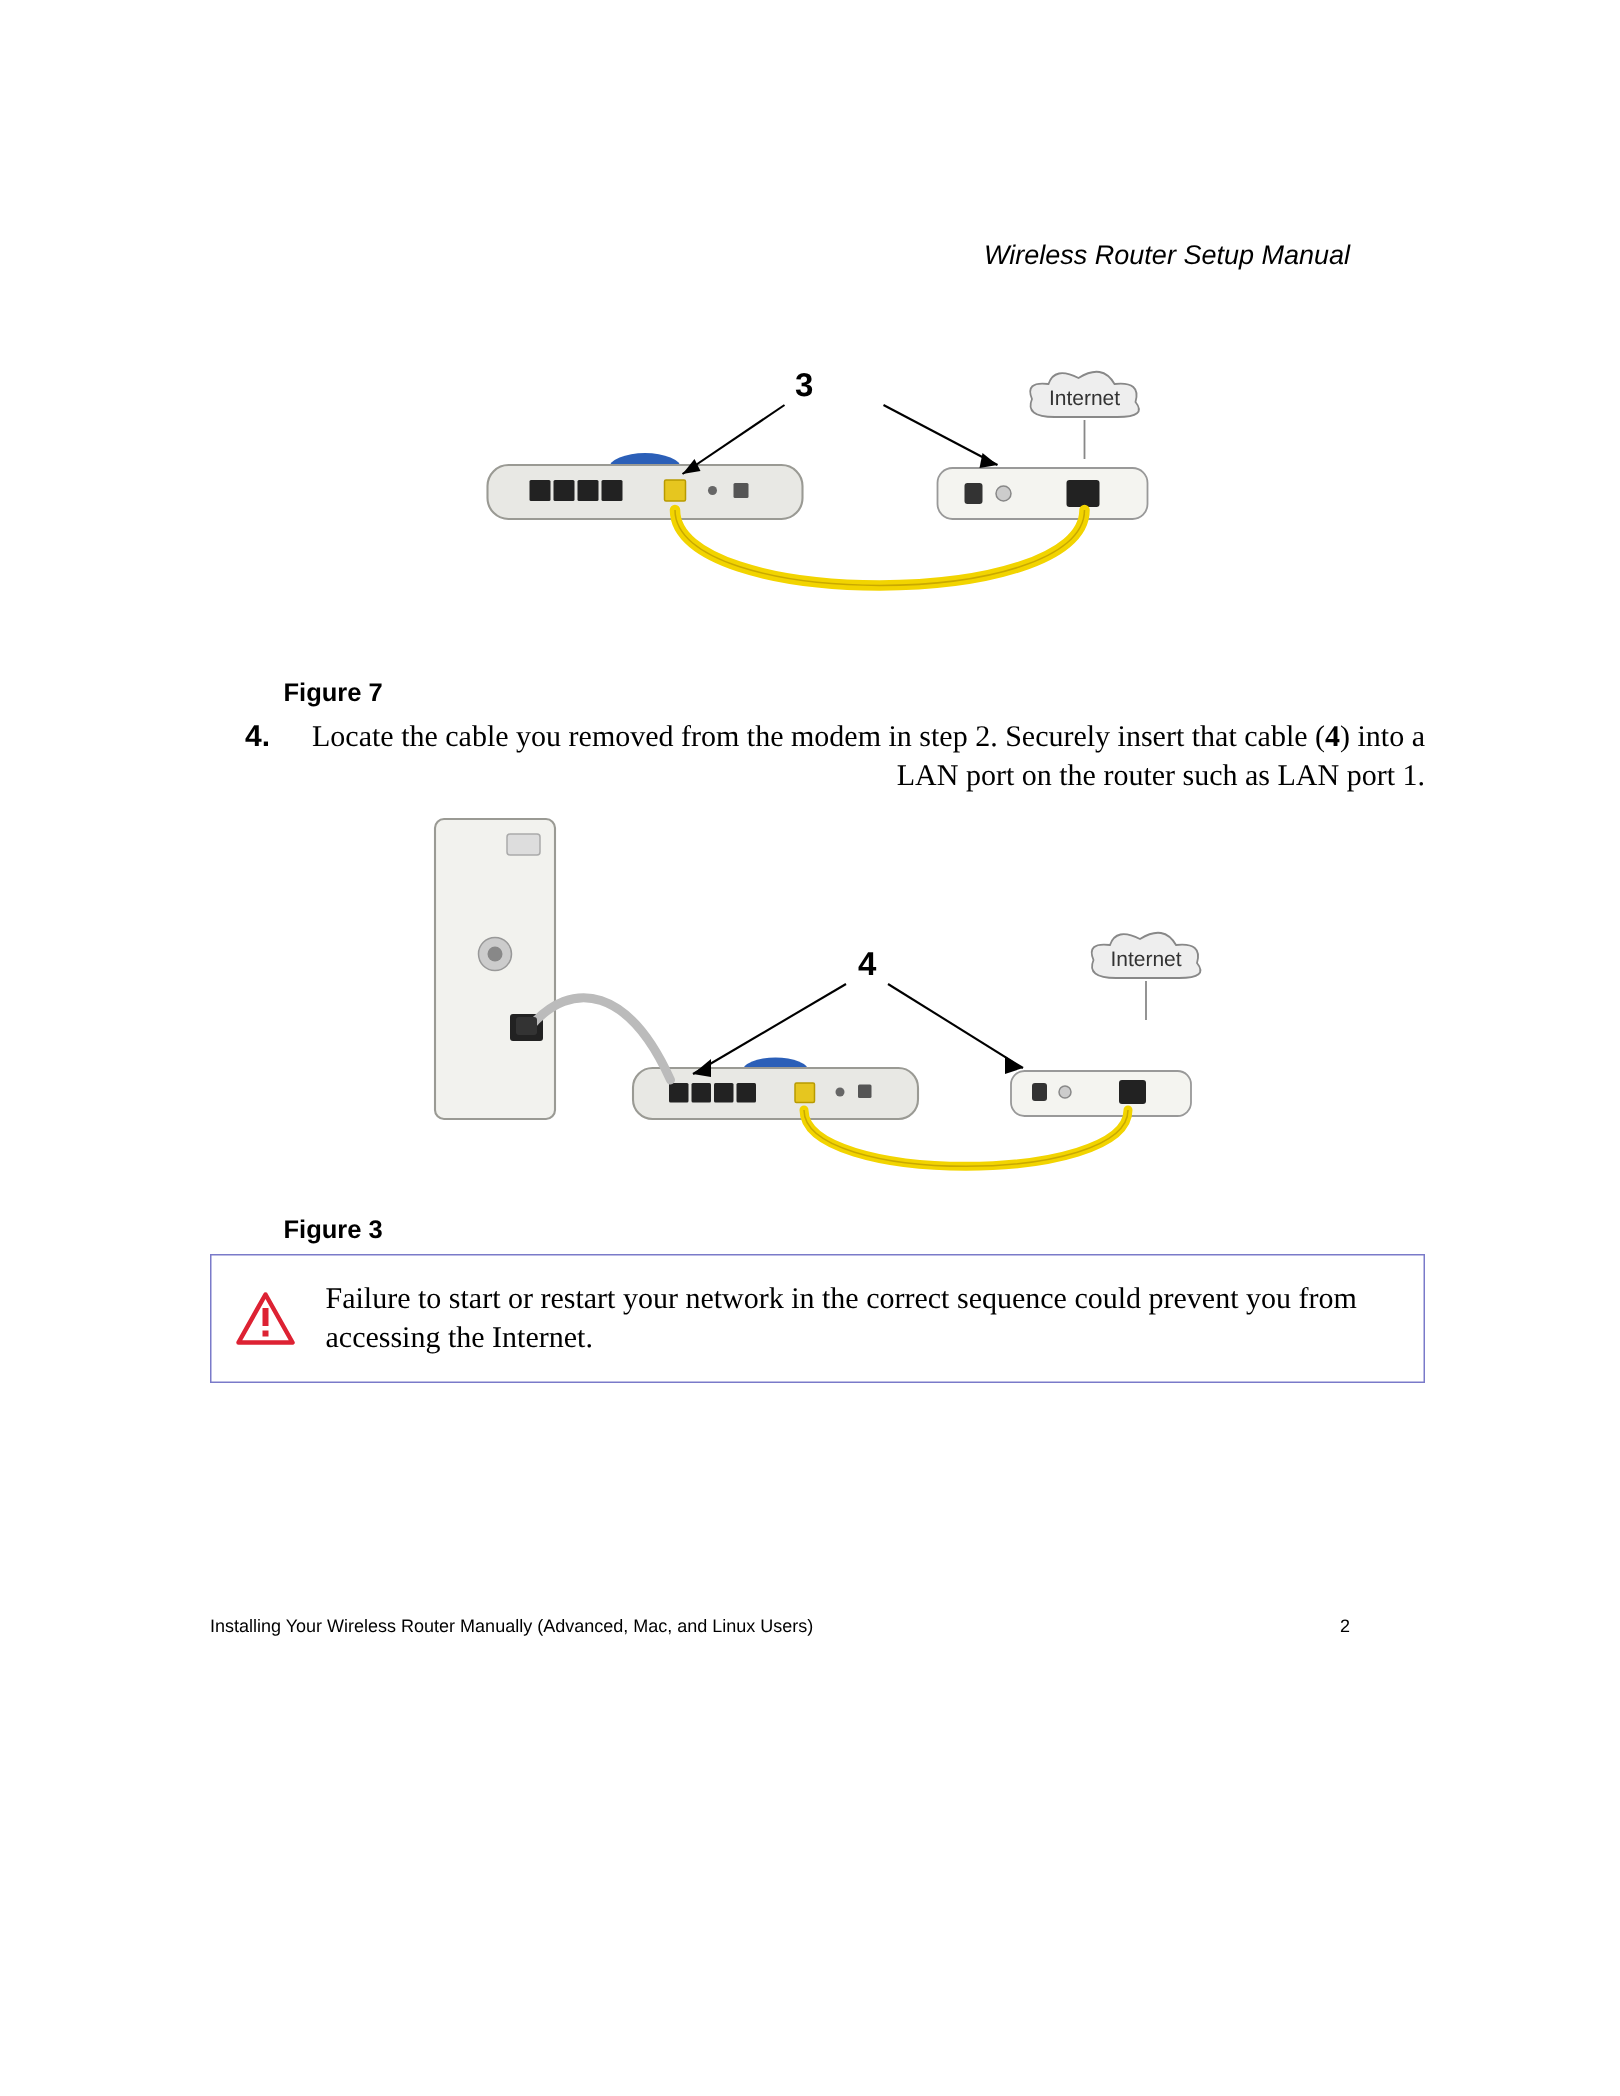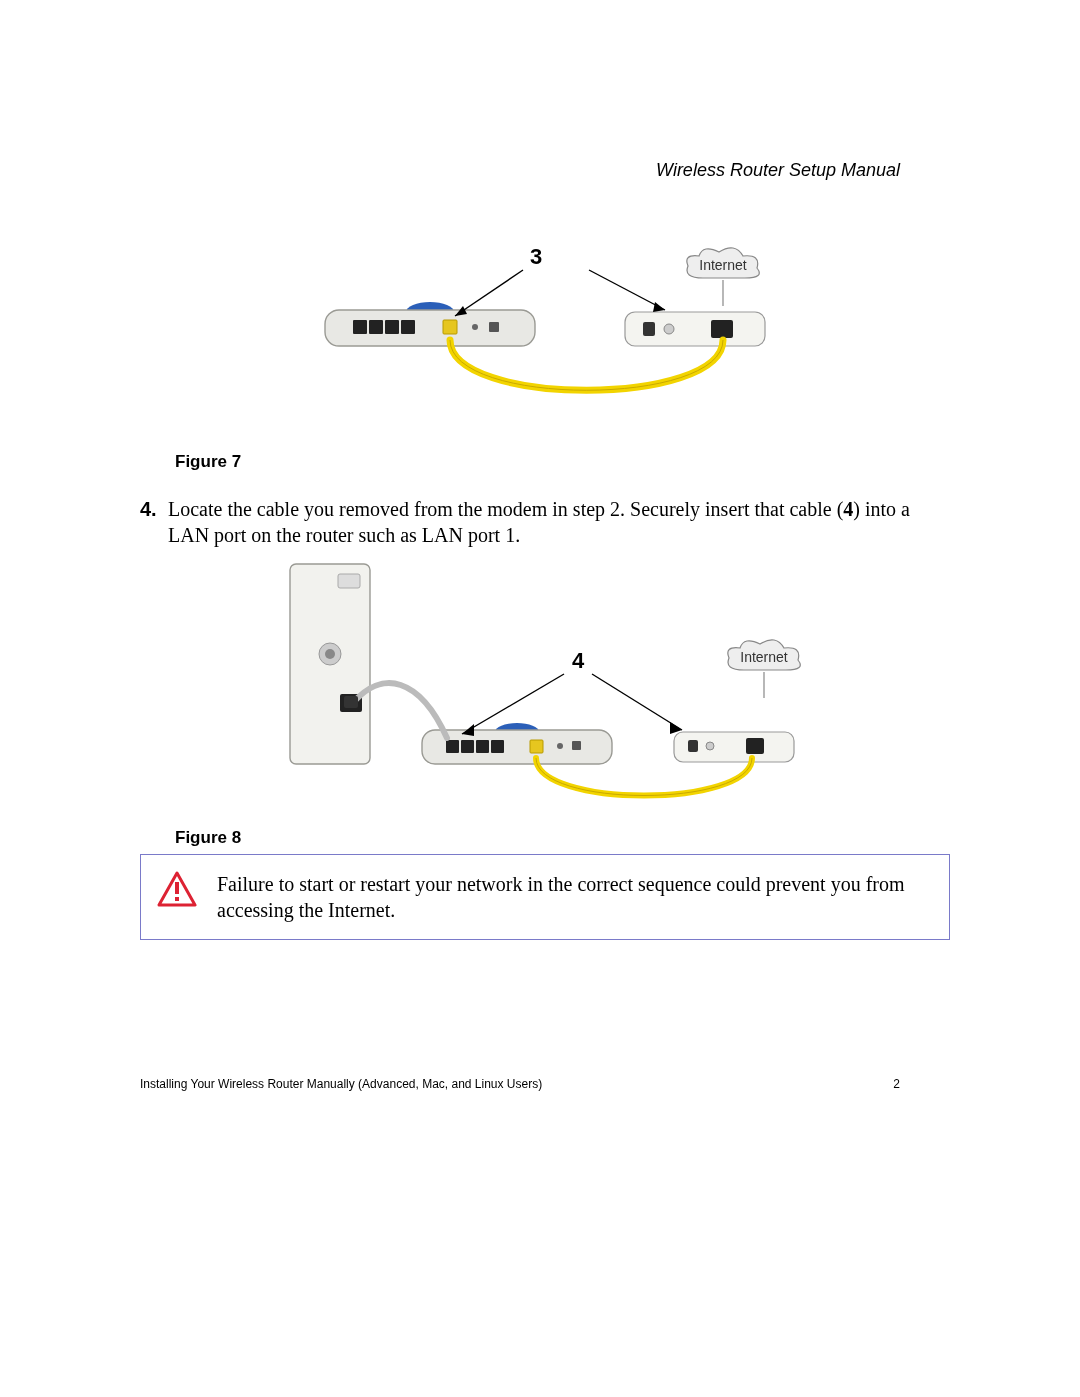--- a/index.html
+++ b/index.html
@@ -28,30 +28,31 @@
     margin-top: 70px;
   }
   .figure-img {
     text-align: center;
     margin-bottom: 10px;
   }
   .figure-caption {
     font-family: Arial, Helvetica, sans-serif;
     font-weight: bold;
     font-size: 17px;
-    margin-left: 35px;
+    margin-left: 49px;
     margin-top: 6px;
     margin-bottom: 6px;
   }
   .step-para {
     font-size: 20px;
     line-height: 1.3;
     margin-left: 0;
-    margin-top: 24px;
+    margin-top: 6px;
     margin-bottom: 10px;
+    text-align: right;
   }
   .step-num {
     font-family: Arial, Helvetica, sans-serif;
     font-weight: bold;
     display: inline-block;
     width: 28px;
     vertical-align: top;
   }
   .step-body {
     display: inline-block;
@@ -69,20 +70,21 @@
     font-weight: bold;
     color: #0b2bbb;
     font-size: 18px;
     margin-top: 20px;
     margin-bottom: 22px;
   }
   .warning-box {
     border: 1px solid #7a7ac9;
     padding: 16px 18px 16px 14px;
     display: flex;
+    align-items: center;
     margin-bottom: 26px;
   }
   .warning-icon {
     flex: 0 0 44px;
     margin-right: 18px;
   }
   .warning-text {
     font-size: 20px;
     line-height: 1.3;
   }
@@ -196,21 +198,21 @@
         <path d="M254 200 C254 250, 470 250, 470 200" fill="none" stroke="#f2d400" stroke-width="6" stroke-linecap="round"></path>
         <path d="M254 200 C254 250, 470 250, 470 200" fill="none" stroke="#c9a900" stroke-width="1"></path>
 
         <text x="290" y="110" font-family="Arial" font-weight="bold" font-size="22">4</text>
         <line x1="282" y1="116" x2="180" y2="176" stroke="#000" stroke-width="1.4"></line>
         <polygon points="180,176 192,166 192,178" fill="#000"></polygon>
         <line x1="310" y1="116" x2="400" y2="172" stroke="#000" stroke-width="1.4"></line>
         <polygon points="400,172 388,164 388,176" fill="#000"></polygon>
       </svg>
     </div>
-    <div class="figure-caption">Figure 8</div>
+    <div class="figure-caption">Figure 3</div>
   </div>
 
 
 
   <div class="warning-box">
     <div class="warning-icon">
       <svg width="40" height="36" viewBox="0 0 40 36">
         <polygon points="20,2 38,34 2,34" fill="none" stroke="#d23" stroke-width="3" stroke-linejoin="round"></polygon>
         <rect x="18" y="11" width="4" height="12" fill="#d23"></rect>
         <rect x="18" y="26" width="4" height="4" fill="#d23"></rect>

